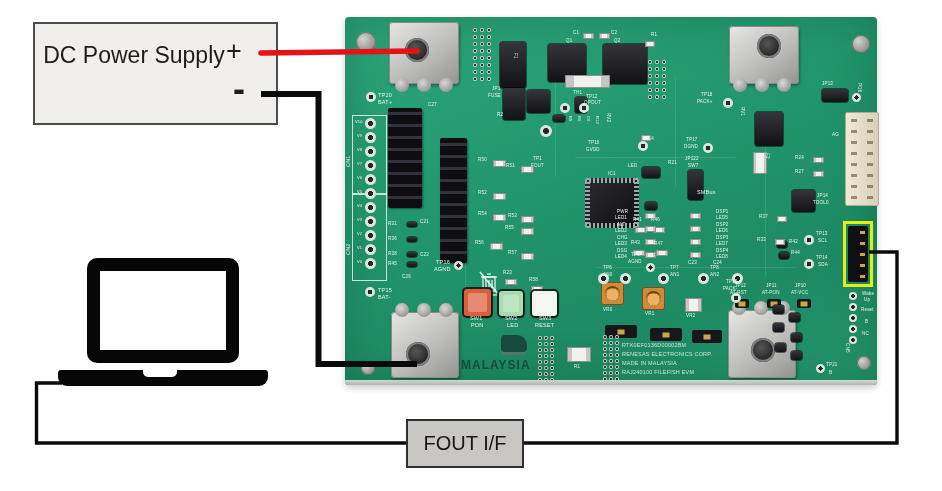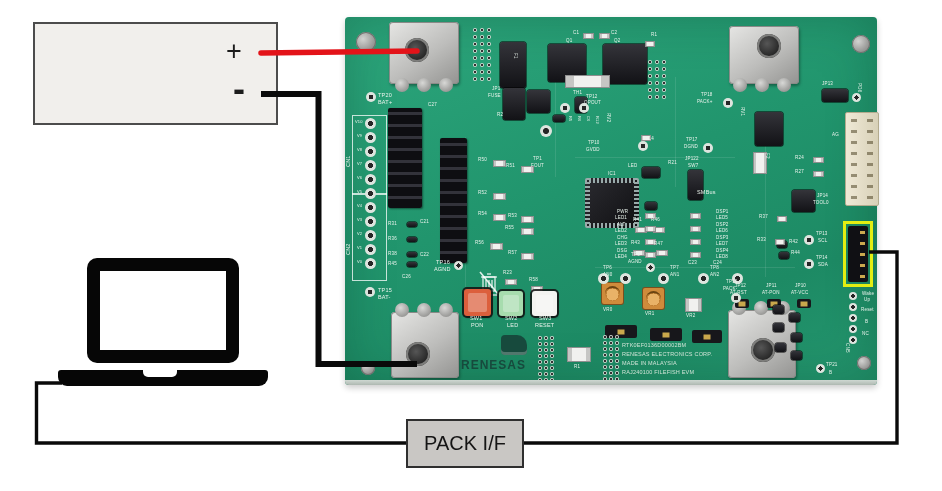--- a/index.html
+++ b/index.html
@@ -124,21 +124,21 @@
     </div>
 
     <div class="cn-outline" style="left:7px;top:98px;width:33px;height:78px;"></div>
     <div class="cn-outline" style="left:7px;top:176px;width:33px;height:86px;"></div>
 
     <div class="white-conn"></div>
     <div class="smbus-conn"></div>
     <div class="yellow-hl"></div>
 
     <div class="logo-mark"></div>
-    <div class="logo-text">RENESAS</div>
+    <div class="logo-text">MALAYSIA</div>
 
     <svg class="weee" width="22" height="30" viewBox="0 0 22 30">
       <g fill="none" stroke="rgba(255,255,255,.85)" stroke-width="1.3">
         <rect x="5" y="7" width="12" height="14"></rect>
         <line x1="3" y1="7" x2="19" y2="7"></line>
         <line x1="9" y1="4" x2="13" y2="4"></line>
         <line x1="8" y1="10" x2="8" y2="18"></line>
           <line x1="11" y1="10" x2="11" y2="18"></line>
           <line x1="14" y1="10" x2="14" y2="18"></line>
         <line x1="2" y1="25" x2="20" y2="25"></line>
@@ -499,29 +499,30 @@
     <div class="pcb-edge"></div>
   </div>
 
   <svg id="wires" width="942" height="491" viewBox="0 0 942 491">
     <path d="M261 53 L417 51" stroke="#e31319" stroke-width="5.5" fill="none" stroke-linecap="round"></path>
     <path d="M261 94 L318.5 94 L318.5 364 L417 364" stroke="#0a0a0a" stroke-width="6" fill="none"></path>
     <path d="M62 383 L36.5 383 L36.5 443 L897 443 L897 252 L869 252" stroke="#0a0a0a" stroke-width="3.4" fill="none"></path>
   </svg>
 
   <div class="supply-box"></div>
+  <span class="supply-line1">DC Power Supply</span>
   <span class="supply-plus">+</span>
   <span class="supply-minus">-</span>
   <div class="term-dot dot-pos"></div>
   <div class="term-dot dot-neg"></div>
 
   <div class="laptop-screen">
     <div class="laptop-screen-inner"></div>
   </div>
   <div class="laptop-base">
     <div class="laptop-notch"></div>
   </div>
 
   <div class="smbus-box">
-    <span>PACK I/F</span>
+    <span>FOUT I/F</span>
   </div>
 
 </div>
 
 </body></html>

